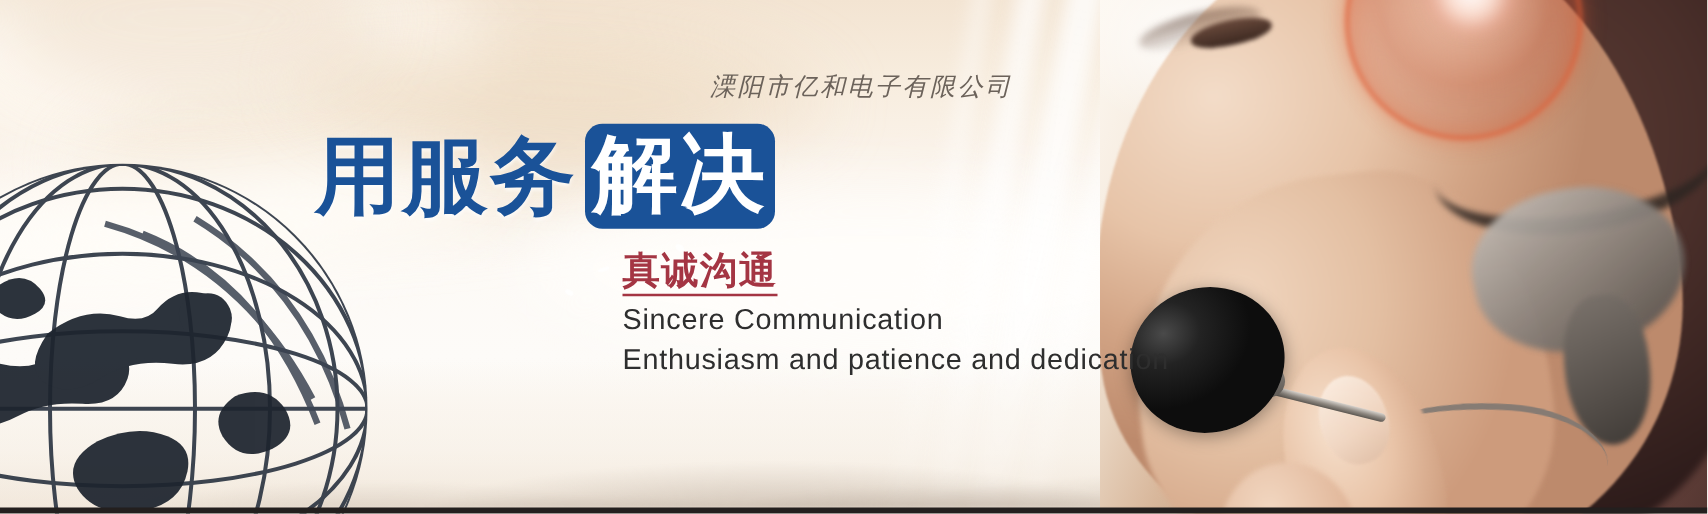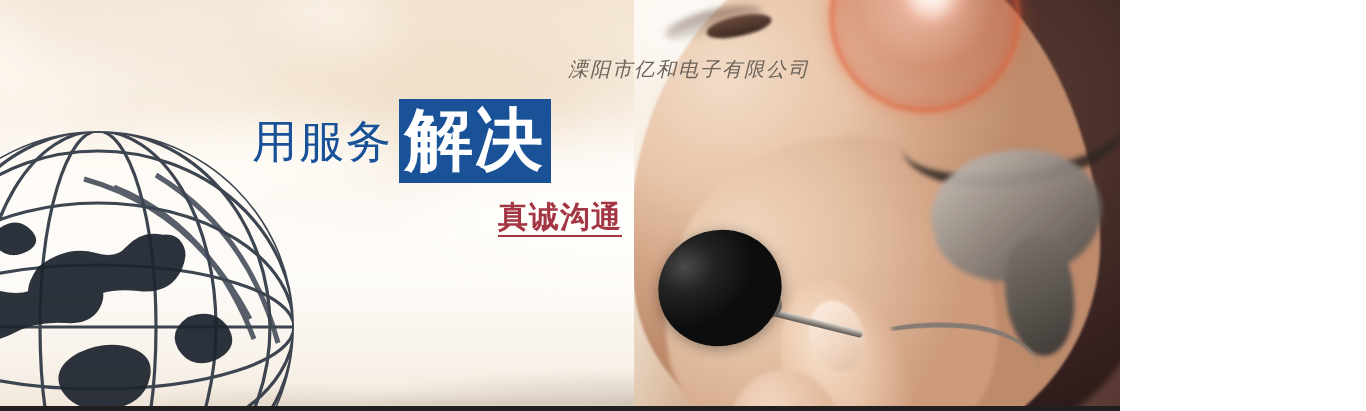--- a/index.html
+++ b/index.html
@@ -5,21 +5,21 @@
   * { margin:0; padding:0; box-sizing:border-box; }
   html, body {
     width:1366px; height:411px;
     overflow:hidden;
     font-family:"Liberation Sans", sans-serif;
     background:#ffffff;
   }
 
   .banner {
     position:relative;
-    width:1120px; height:411px;
+    width:1366px; height:411px;
     overflow:hidden;
     background:
       linear-gradient(180deg,
         #f3e4d2 0%,
         #f7ecdd 14%,
         #fbf4ec 34%,
         #fdfaf6 52%,
         #fdfbf8 70%,
         #f8f2ea 88%,
         #efe4d6 100%);
@@ -314,37 +314,38 @@
     color:#6b625a;
     white-space:nowrap;
   }
 
   .headline {
     position:absolute; left:252px; top:99px;
     display:flex; align-items:center;
     white-space:nowrap;
   }
   .headline .hl-text {
-    font-size:45px;
-    font-weight:normal;
+    font-size:68px;
+    font-weight:bold;
     color:#1a5298;
     letter-spacing:2px;
     line-height:1;
     text-shadow:0 2px 3px rgba(255,255,255,.7);
   }
   .headline .hl-mark {
     display:inline-block;
     background:#1a5298;
     color:#ffffff;
     font-size:68px;
     font-weight:bold;
     letter-spacing:2px;
     line-height:1;
     padding:6px 6px 10px 6px;
     margin:0 6px;
+    border-radius:14px;
   }
 
   .slogans { position:absolute; left:498px; top:200px; }
 
   .slogan-cn-red {
     font-size:30px; font-weight:bold;
     color:#a43543;
     letter-spacing:1px;
     border-bottom:2px solid #a43543;
     display:inline-block;
@@ -469,21 +470,23 @@
     <div class="company-name">溧阳市亿和电子有限公司</div>
 
     <div class="headline">
       <span class="hl-text">用服务</span>
       <span class="hl-mark">解决</span>
     </div>
 
     <div class="slogans">
       <div>
         <div class="slogan-cn-red">真诚沟通</div>
+        <div class="slogan-en">Sincere Communication</div>
       </div>
       <div>
+        <div class="slogan-en">Enthusiasm and patience and dedication</div>
       </div>
     </div>
 
   </div>
 
   <div class="bottom-strip"></div>
 </div>
 
 </body></html>

